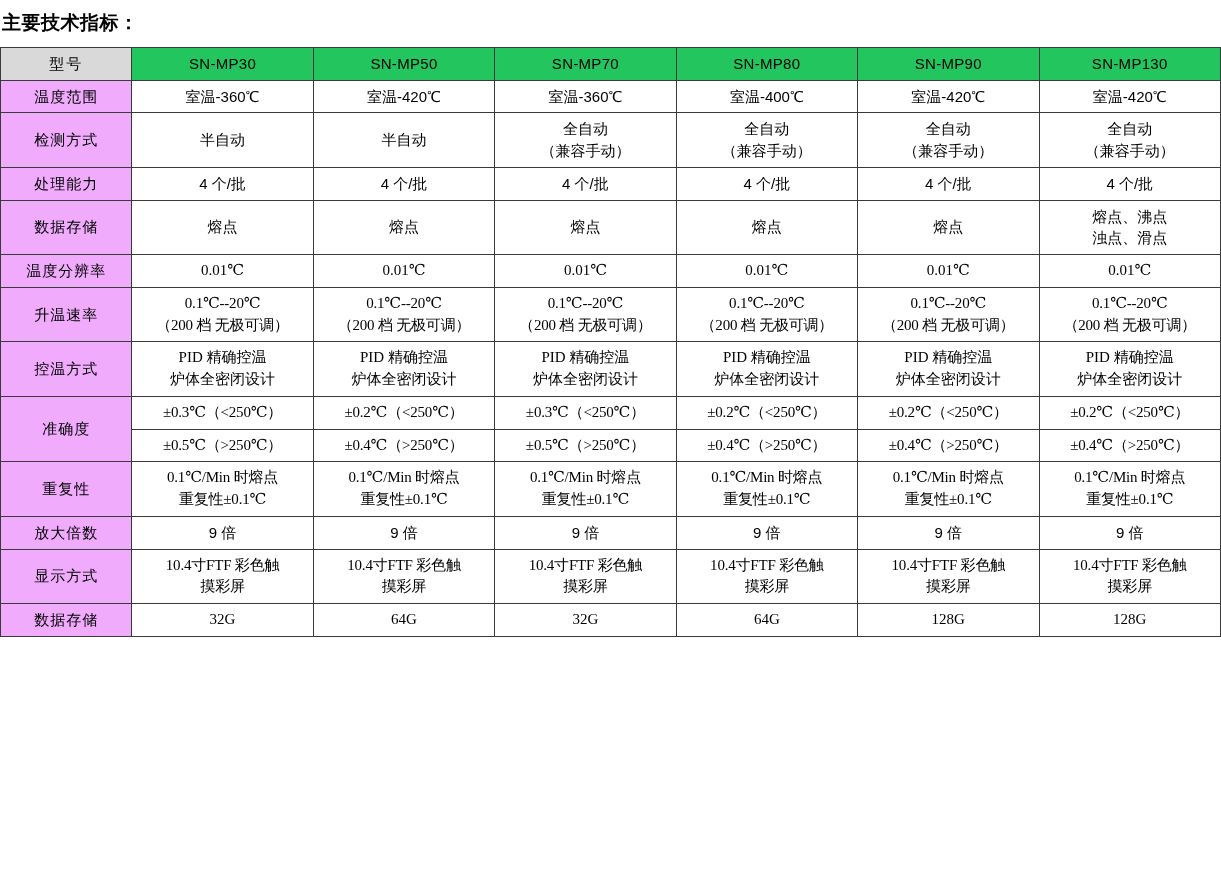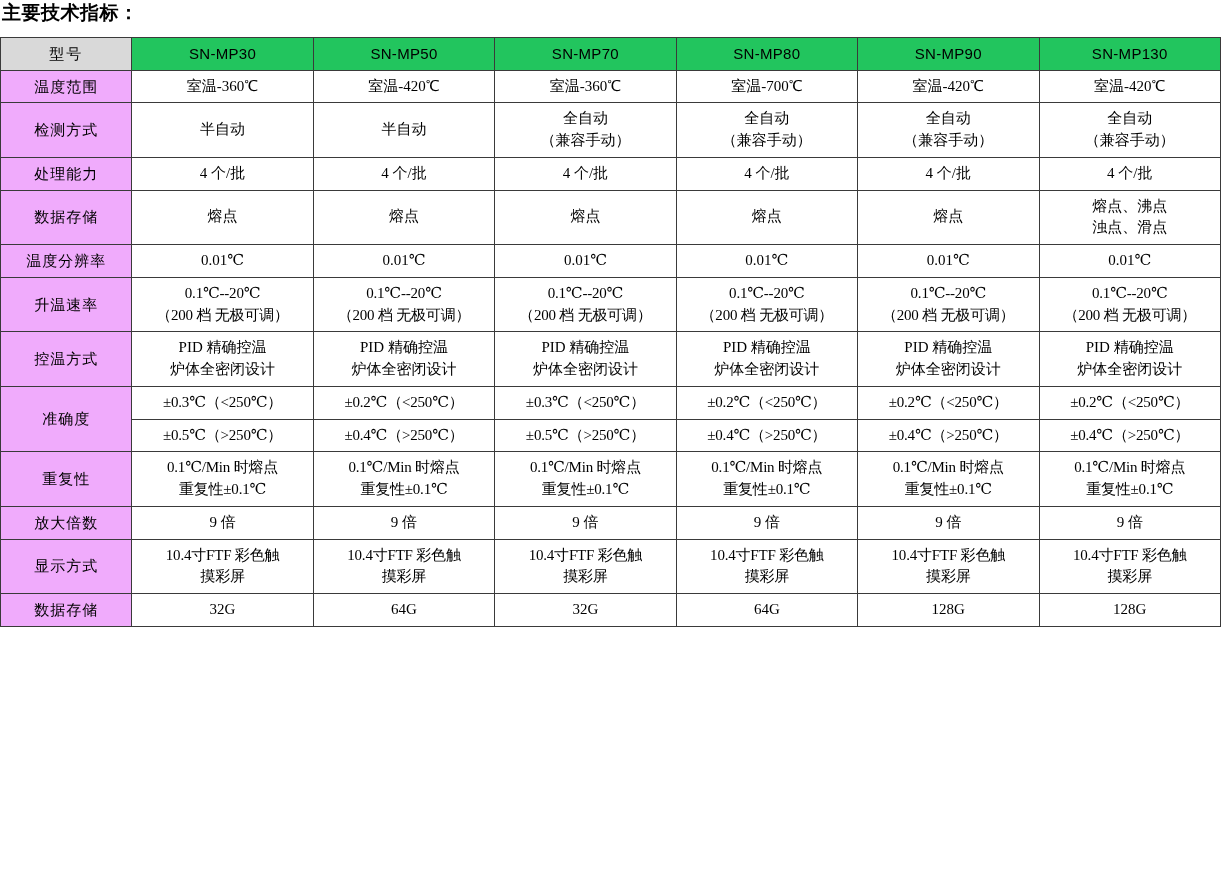--- a/index.html
+++ b/index.html
@@ -17,21 +17,21 @@
   .page {
     position: relative;
     width: 1221px;
     height: 876px;
     box-sizing: border-box;
   }
   .doc-heading {
     font-size: 19px;
     font-weight: 700;
     line-height: 1.2;
-    padding: 2px 0 12px 2px;
+    padding: 12px 0 12px 2px;
     letter-spacing: 0.5px;
   }
   table.spec-table {
     border-collapse: collapse;
     table-layout: fixed;
     width: 1221px;
     border-top: 1px solid #3a3a3a;
     border-left: 1px solid #3a3a3a;
     border-radius: 9px;
   }
@@ -64,21 +64,21 @@
     background: #22c55e;
     font-size: 15px;
     letter-spacing: 0.3px;
   }
   td.data-cell {
     background: #ffffff;
     font-family: "Liberation Serif", "DejaVu Serif", serif;
     font-size: 15.5px;
   }
   td.cjk-cell {
-    font-family: Liberation Serif, serif;
+    font-family: Liberation Sans, sans-serif;
     font-size: 15px;
   }
   td.tight {
     font-size: 14px;
     letter-spacing: -0.2px;
   }
   td.two-line {
     line-height: 1.5;
   }
 </style>
@@ -109,21 +109,21 @@
         <td class="model-head">SN-MP80</td>
         <td class="model-head">SN-MP90</td>
         <td class="model-head">SN-MP130</td>
       </tr>
 
       <tr>
         <td class="row-label">温度范围</td>
         <td class="data-cell cjk-cell">室温-360℃</td>
         <td class="data-cell cjk-cell">室温-420℃</td>
         <td class="data-cell cjk-cell">室温-360℃</td>
-        <td class="data-cell cjk-cell">室温-700℃</td>
+        <td class="data-cell cjk-cell">室温-400℃</td>
         <td class="data-cell cjk-cell">室温-420℃</td>
         <td class="data-cell cjk-cell">室温-420℃</td>
       </tr>
 
       <tr>
         <td class="row-label">检测方式</td>
         <td class="data-cell cjk-cell two-line">半自动</td>
         <td class="data-cell cjk-cell two-line">半自动</td>
         <td class="data-cell cjk-cell two-line">全自动
 （兼容手动）</td>

